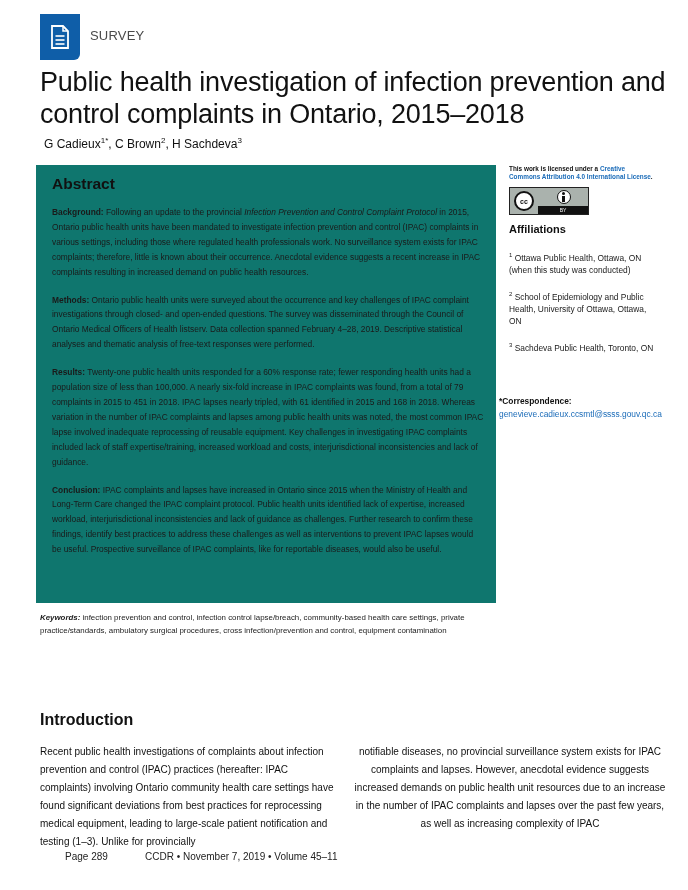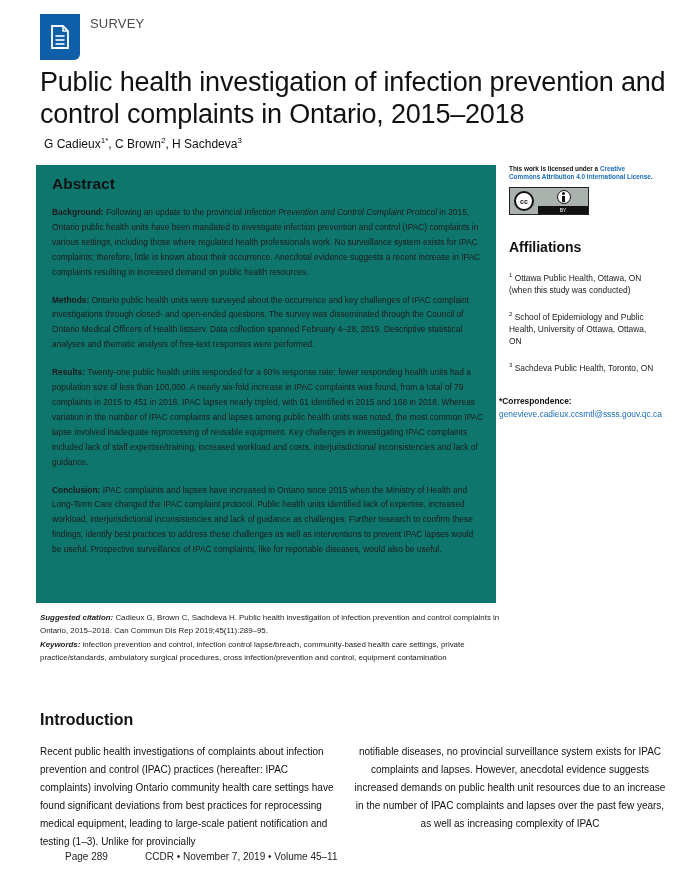--- a/index.html
+++ b/index.html
@@ -6,21 +6,21 @@
     html, body { width: 688px; height: 890px; background: #ffffff; overflow: hidden; }
     body { position: relative; font-family: "Liberation Sans", sans-serif; color: #1a1a1a; }
 
     .badge {
       position: absolute; left: 40px; top: 14px; width: 40px; height: 46px;
       background: #0f5ea8; border-bottom-right-radius: 6px;
       display: flex; align-items: center; justify-content: center;
     }
     .badge svg { width: 20px; height: 24px; }
     .category {
-      position: absolute; left: 90px; top: 16px; font-size: 13px; letter-spacing: 0.2px;
+      position: absolute; left: 90px; top: 28px; font-size: 13px; letter-spacing: 0.2px;
       color: #4a4a4a;
     }
     .title {
       position: absolute; left: 40px; top: 66px; width: 630px;
       font-size: 27px; line-height: 32px; color: #111; font-weight: normal;
       letter-spacing: -0.2px;
     }
     .authors {
       position: absolute; left: 44px; top: 136px; font-size: 12px; color: #111;
     }
@@ -61,21 +61,21 @@
     .cc .by-logo::before {
       content: ""; position: absolute; left: 4px; top: 1px; width: 3px; height: 3px; border-radius: 50%; background: #111;
     }
     .cc .by-logo::after {
       content: ""; position: absolute; left: 4px; top: 5px; width: 3px; height: 6px; background: #111;
     }
     .cc .by-bar {
       position: absolute; left: 28px; right: 0; bottom: 0; height: 8px; background: #111;
       color: #fff; font-size: 5px; text-align: center; line-height: 8px;
     }
-    .aff-title { margin-top: 24px; font-size: 14px; font-weight: bold; color: #111; }
+    .aff-title { margin-top: 8px; font-size: 11px; font-weight: bold; color: #111; }
     .aff { margin-top: 14px; font-size: 8.4px; line-height: 12.4px; color: #1a1a1a; }
     .aff + .aff { margin-top: 11px; }
     .aff sup { font-size: 6px; }
     .corr { position: absolute; left: 499px; top: 395px; width: 150px; font-size: 8.4px; line-height: 13px; }
     .corr b { font-weight: bold; color: #111; }
     .corr a { color: #1a6bb8; text-decoration: none; }
 
     .intro-h { position: absolute; left: 40px; top: 711px; font-size: 16px; font-weight: bold; color: #111; }
     .col { position: absolute; font-size: 10px; line-height: 18px; color: #111; }
     .col1 { left: 40px; top: 743px; width: 295px; }
@@ -109,21 +109,20 @@
 
 <section class="abstract">
   <h2>Abstract</h2>
   <p><b>Background:</b><span> Following an update to the provincial </span><i>Infection Prevention and Control Complaint Protocol</i><span> in 2015, Ontario public health units have been mandated to investigate infection prevention and control (IPAC) complaints in various settings, including those where regulated health professionals work. No surveillance system exists for IPAC complaints; therefore, little is known about their occurrence. Anecdotal evidence suggests a recent increase in IPAC complaints resulting in increased demand on public health resources.</span></p>
   <p><b>Methods:</b><span> Ontario public health units were surveyed about the occurrence and key challenges of IPAC complaint investigations through closed- and open-ended questions. The survey was disseminated through the Council of Ontario Medical Officers of Health listserv. Data collection spanned February 4–28, 2019. Descriptive statistical analyses and thematic analysis of free-text responses were performed.</span></p>
   <p><b>Results:</b><span> Twenty-one public health units responded for a 60% response rate; fewer responding health units had a population size of less than 100,000. A nearly six-fold increase in IPAC complaints was found, from a total of 79 complaints in 2015 to 451 in 2018. IPAC lapses nearly tripled, with 61 identified in 2015 and 168 in 2018. Whereas variation in the number of IPAC complaints and lapses among public health units was noted, the most common IPAC lapse involved inadequate reprocessing of reusable equipment. Key challenges in investigating IPAC complaints included lack of staff expertise/training, increased workload and costs, interjurisdictional inconsistencies and lack of guidance.</span></p>
   <p><b>Conclusion:</b><span> IPAC complaints and lapses have increased in Ontario since 2015 when the Ministry of Health and Long-Term Care changed the IPAC complaint protocol. Public health units identified lack of expertise, increased workload, interjurisdictional inconsistencies and lack of guidance as challenges. Further research to confirm these findings, identify best practices to address these challenges as well as interventions to prevent IPAC lapses would be useful. Prospective surveillance of IPAC complaints, like for reportable diseases, would also be useful.</span></p>
 </section>
 
 <div class="citation">
-  <div><b>Suggested citation:</b><span> Cadieux G, Brown C, Sachdeva H. Public health investigation of infection prevention and control complaints in Ontario, 2015–2018. Can Commun Dis Rep 2019;45(11):289–95.</span></div>
   <div><b>Keywords:</b><span> infection prevention and control, infection control lapse/breach, community-based health care settings, private practice/standards, ambulatory surgical procedures, cross infection/prevention and control, equipment contamination</span></div>
 </div>
 
 <aside class="sidebar">
   <div class="license"><span>This work is licensed under a </span><a>Creative Commons Attribution 4.0 International License</a><span>.</span></div>
   <div class="cc">
     <div class="cc-logo">cc</div>
     <div class="by-logo"></div>
     <div class="by-bar">BY</div>
   </div>

